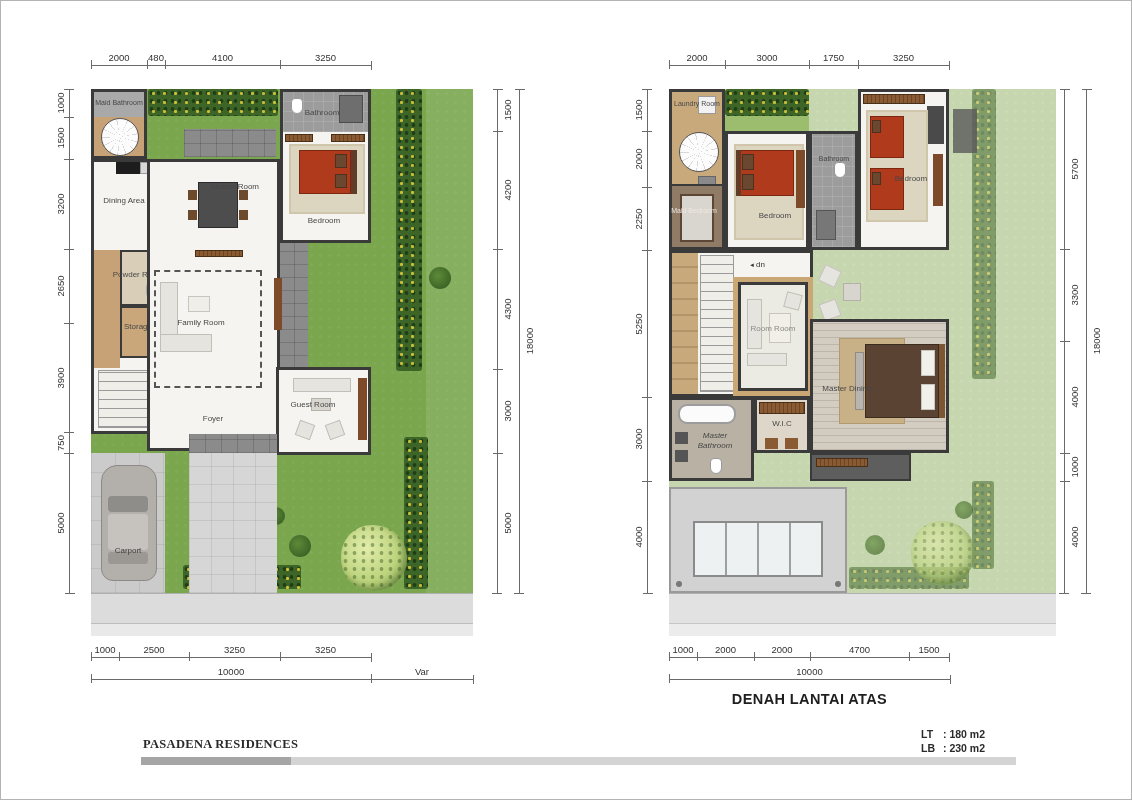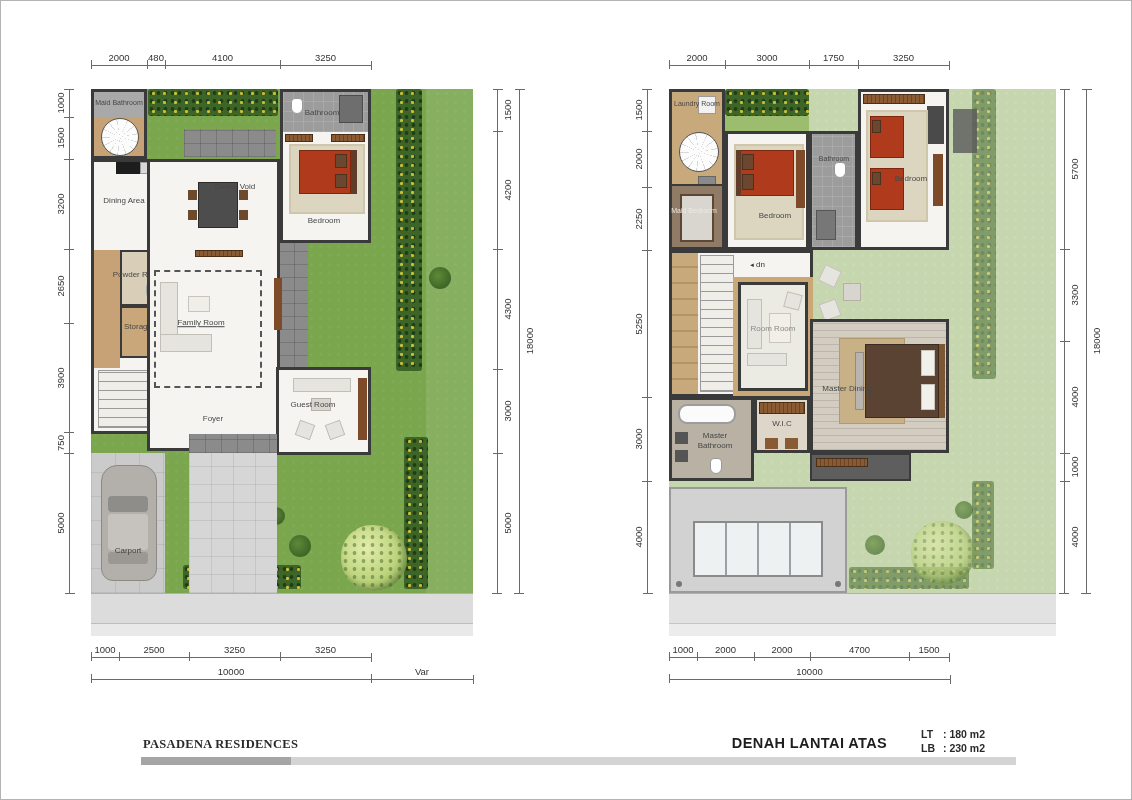--- a/index.html
+++ b/index.html
@@ -127,22 +127,22 @@
       <div class="sub" style="left:89px;top:28px;width:9px;height:10px;background:#6e4a2c;"></div>
       <div class="sub" style="left:38px;top:48px;width:9px;height:10px;background:#6e4a2c;"></div>
       <div class="sub" style="left:89px;top:48px;width:9px;height:10px;background:#6e4a2c;"></div>
       <div class="sub wardrobe" style="left:45px;top:88px;width:48px;height:7px;"></div>
       <div class="sub dashedbox" style="left:4px;top:108px;width:108px;height:118px;"></div>
       <div class="sub sofa" style="left:10px;top:120px;width:18px;height:58px;"></div>
       <div class="sub sofa" style="left:10px;top:172px;width:52px;height:18px;"></div>
       <div class="sub" style="left:38px;top:134px;width:22px;height:16px;background:#efeee9;border:1px solid #c8c5bc;"></div>
       <div class="sub" style="left:124px;top:116px;width:8px;height:52px;background:#7d4a2a;"></div>
     </div>
-    <div class="rlabel" style="left:144px;top:98px;">Dining Void</div>
-    <div class="rlabel" style="left:110px;top:234px;text-decoration:underline;">Family Room</div>
+    <div class="rlabel" style="left:144px;top:98px;">Master Room</div>
+    <div class="rlabel" style="left:110px;top:234px;">Family Room</div>
     <div class="rlabel" style="left:122px;top:330px;">Foyer</div>
 
     <div class="block" style="left:189px;top:0;width:91px;height:154px;">
       <div class="sub graytile" style="left:0;top:0;width:85px;height:40px;">
         <div class="sub" style="left:8px;top:6px;width:12px;height:16px;background:#fff;border:1px solid #999;border-radius:4px 4px 6px 6px;"></div>
         <div class="sub" style="left:56px;top:3px;width:24px;height:28px;background:#6e6e6e;border:1px solid #4c4c4c;"></div>
       </div>
       <div class="sub wardrobe" style="left:2px;top:42px;width:28px;height:8px;"></div>
       <div class="sub wardrobe" style="left:48px;top:42px;width:34px;height:8px;"></div>
       <div class="sub carpet" style="left:6px;top:52px;width:76px;height:70px;"></div>
@@ -355,21 +355,21 @@
       <div class="sub" style="left:28px;top:38px;width:13px;height:11px;background:#8a5a33;"></div>
     </div>
     <div class="rlabel" style="left:113px;top:335px;">W.I.C</div>
 
     <div class="block" style="left:0;top:308px;width:85px;height:84px;background:#b9b2a4;">
       <div class="sub" style="left:6px;top:4px;width:58px;height:20px;background:#fbfbfb;border:2px solid #9c9c9c;border-radius:9px;"></div>
       <div class="sub" style="left:3px;top:32px;width:13px;height:12px;background:#555;"></div>
       <div class="sub" style="left:3px;top:50px;width:13px;height:12px;background:#555;"></div>
       <div class="sub" style="left:38px;top:58px;width:12px;height:16px;background:#fff;border:1px solid #999;border-radius:4px 4px 6px 6px;"></div>
     </div>
-    <div class="rlabel wrap" style="left:46px;top:352px;">Master Bathroom</div>
+    <div class="rlabel wrap" style="left:46px;top:352px;font-style:italic;">Master Bathroom</div>
 
     <div class="abs" style="left:141px;top:364px;width:101px;height:28px;background:#5e5e5e;border:2px solid #3a3a3a;box-sizing:border-box;">
       <div class="sub wardrobe" style="left:4px;top:3px;width:52px;height:9px;"></div>
     </div>
   </div>
 
   <div class="dim-h" style="left:668px;top:50px;width:280px;">
     <div class="seg" style="width:56px;">
         <span>2000</span>
       </div>
@@ -446,21 +446,21 @@
         <span>1500</span>
       </div>
       <i></i>
   </div>
   <div class="dim-h" style="left:668px;top:664px;width:281px;">
     <div class="seg" style="width:281px;">
         <span>10000</span>
       </div>
       <i></i>
   </div>
-  <div class="plan-title" style="left:668px;top:690px;width:281px;margin-top:44px;">DENAH LANTAI ATAS</div>
+  <div class="plan-title" style="left:668px;top:690px;width:281px;">DENAH LANTAI ATAS</div>
 
   <div class="footer-project" style="left:142px;top:736px;font-family:Liberation Serif, serif;">PASADENA RESIDENCES</div>
   <div class="footer-bar" style="left:140px;top:756px;width:875px;">
     <div class="dark"></div>
   </div>
   <div class="area-row" style="left:920px;top:727px;">
     <span class="k">LT</span>
     <span>: 180 m2</span>
   </div>
   <div class="area-row" style="left:920px;top:741px;">

